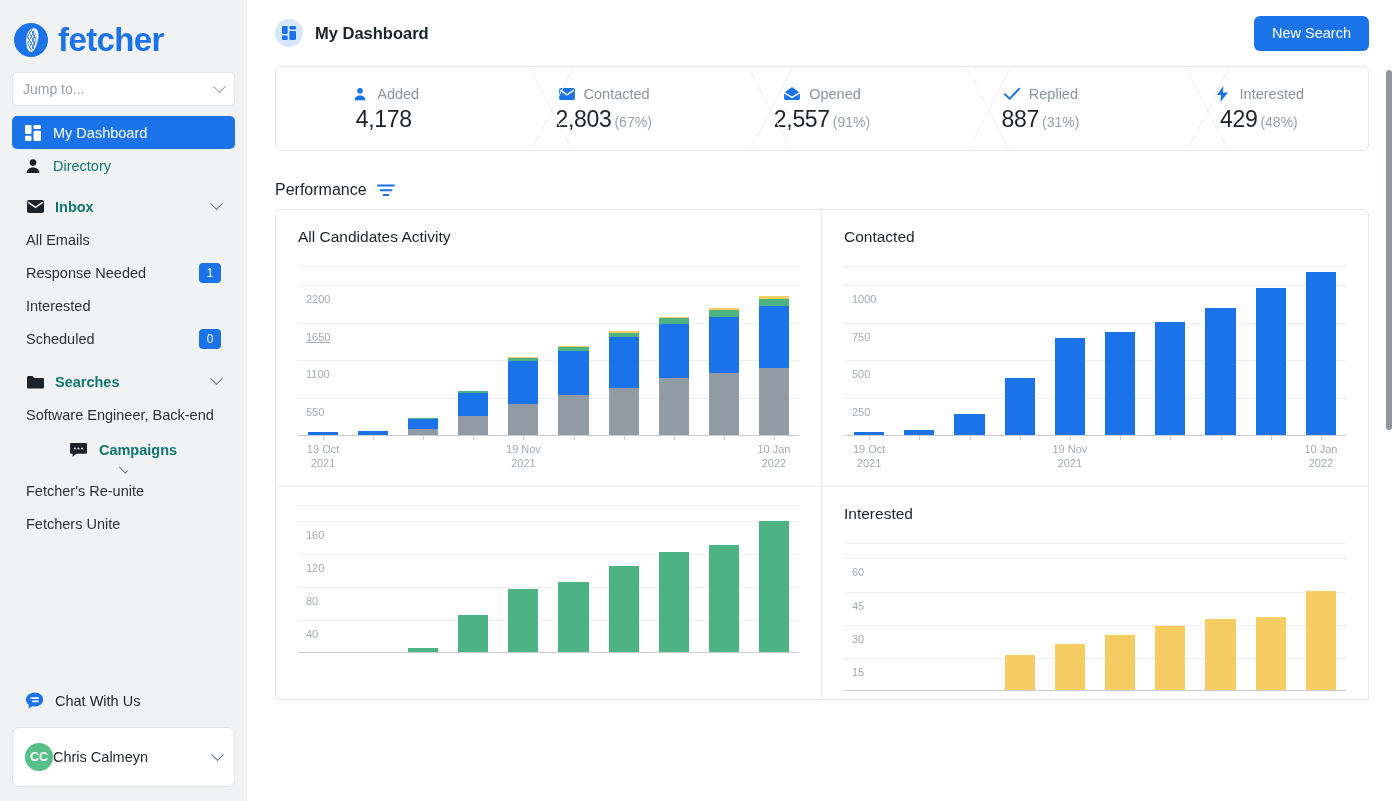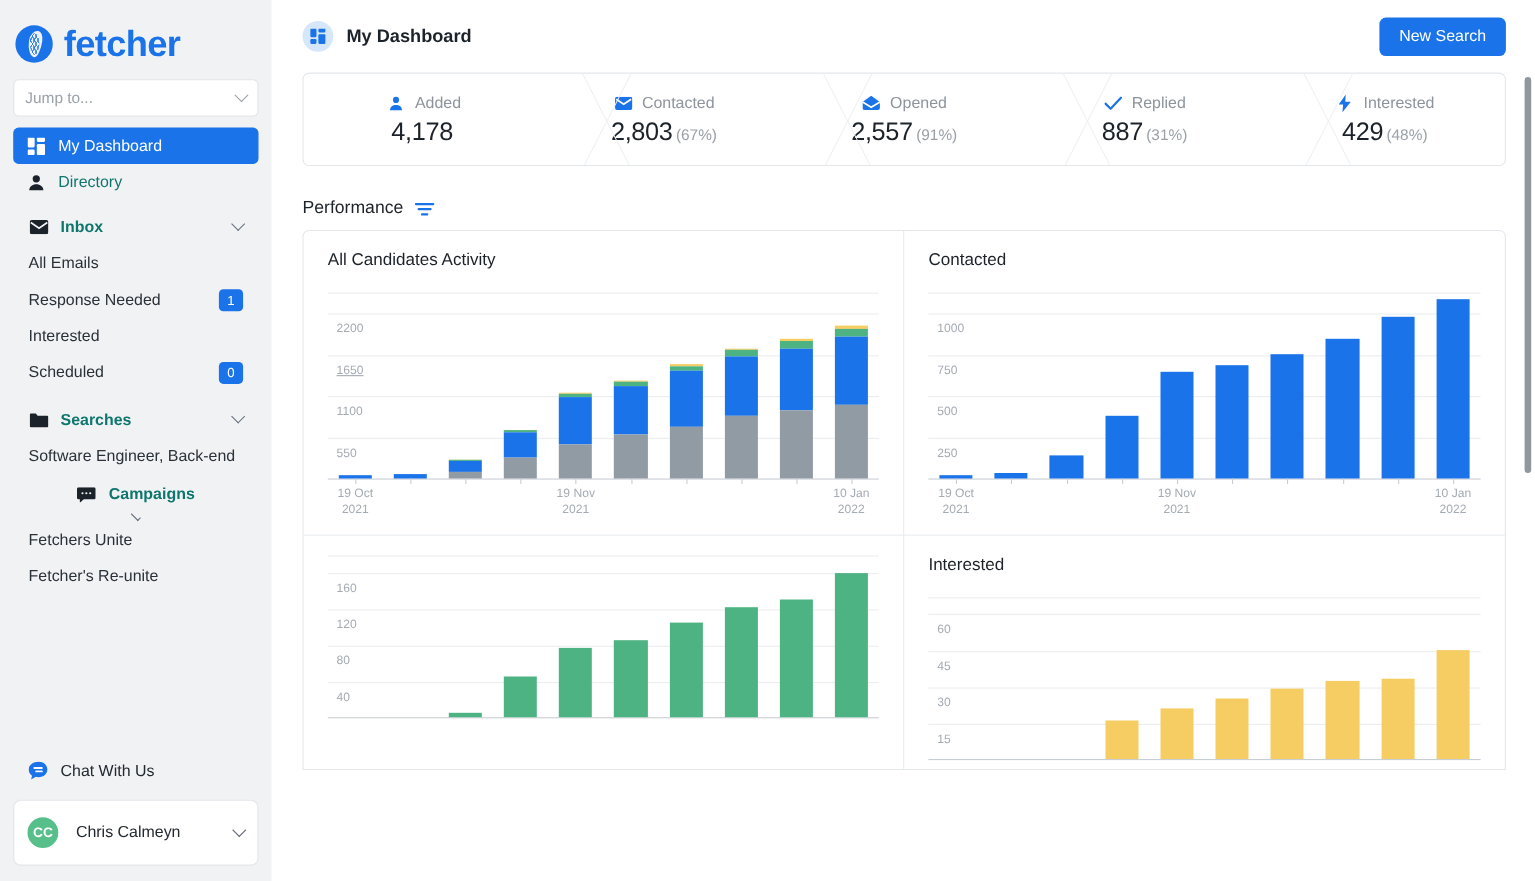--- a/index.html
+++ b/index.html
@@ -61,21 +61,21 @@
     min-width:22px; height:20px; border-radius:4px; background:#1a73e8; color:#fff;
     font-size:12px; display:flex; align-items:center; justify-content:center; padding:0 5px;
   }
   .ico { width:18px; height:18px; flex:0 0 18px; display:flex; align-items:center; justify-content:center; }
   .ico svg { display:block; }
 
   .sb-spacer { flex:1 1 auto; }
   .chat-row { display:flex; align-items:center; gap:11px; padding:0 26px; height:40px; font-size:14.5px; color:#232930; }
   .user-card {
     margin:6px 12px 14px 12px; height:60px; background:#fff; border:1px solid #e2e5e9; border-radius:7px;
-    display:flex; align-items:center; padding:0 12px; gap:16px;
+    display:flex; align-items:center; padding:0 12px; gap:0;
   }
   .avatar { width:28px; height:28px; border-radius:50%; background:#57c08a; color:#fff;
             font-size:12.5px; font-weight:bold; display:flex; align-items:center; justify-content:center; }
   .user-name { font-size:14.5px; color:#232930; flex:1; }
 
   
   .main { flex:1 1 auto; height:801px; background:#fff; position:relative; overflow:hidden; }
   .topbar { height:66px; display:flex; align-items:center; padding:0 26px 0 28px; gap:12px; }
   .page-badge { width:28px; height:28px; border-radius:50%; background:#d6e6fb; display:flex; align-items:center; justify-content:center; }
   .page-title { font-size:16.5px; color:#1c2229; }
@@ -226,24 +226,24 @@
                 <circle cx="5" cy="5.4" r="1" fill="#f1f2f4"></circle>
                 <circle cx="8.5" cy="5.4" r="1" fill="#f1f2f4"></circle>
                 <circle cx="12" cy="5.4" r="1" fill="#f1f2f4"></circle>
               </svg>
           </span>
           <span>Campaigns</span>
         </span>
         <span class="chev dark"></span>
       </div>
       <div class="nav-sub">
+        <span>Fetcher's Re-unite</span>
+      </div>
+      <div class="nav-sub">
         <span>Fetchers Unite</span>
-      </div>
-      <div class="nav-sub">
-        <span>Fetcher's Re-unite</span>
       </div>
     </nav>
 
     <div class="sb-spacer"></div>
 
     <div class="chat-row">
       <span class="ico">
         <svg width="19" height="18" viewBox="0 0 19 18">
             <path d="M9.5 0C14.4 0 18 3.3 18 7.4c0 4.1-3.6 7.4-8.5 7.4-.9 0-1.8-.1-2.6-.3L2.4 17l.9-3.6C1.4 12 0 9.9 0 7.4 0 3.3 4.6 0 9.5 0z" fill="#1a73e8"></path>
             <rect x="4.6" y="5.1" width="9" height="1.8" rx=".9" fill="#fff"></rect>

